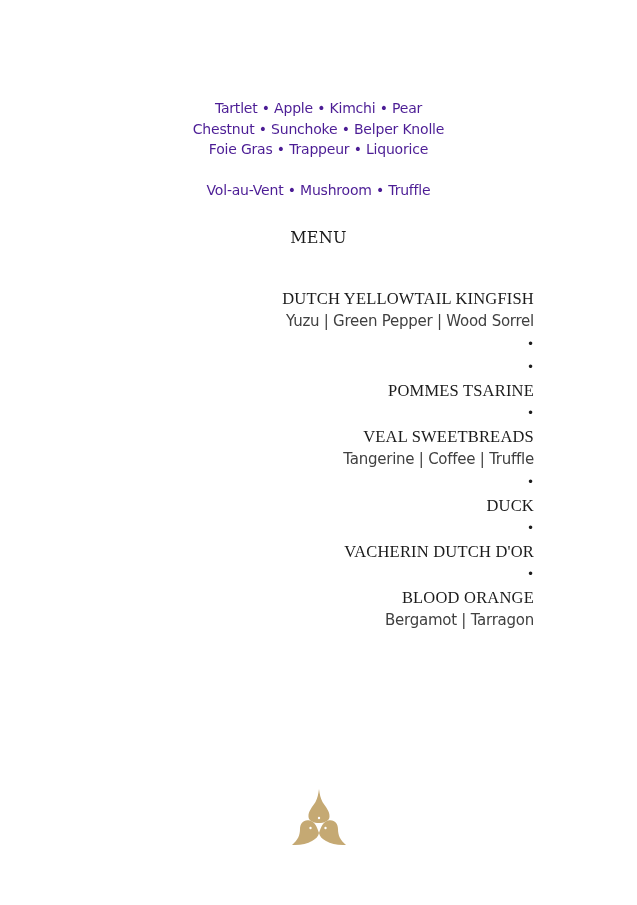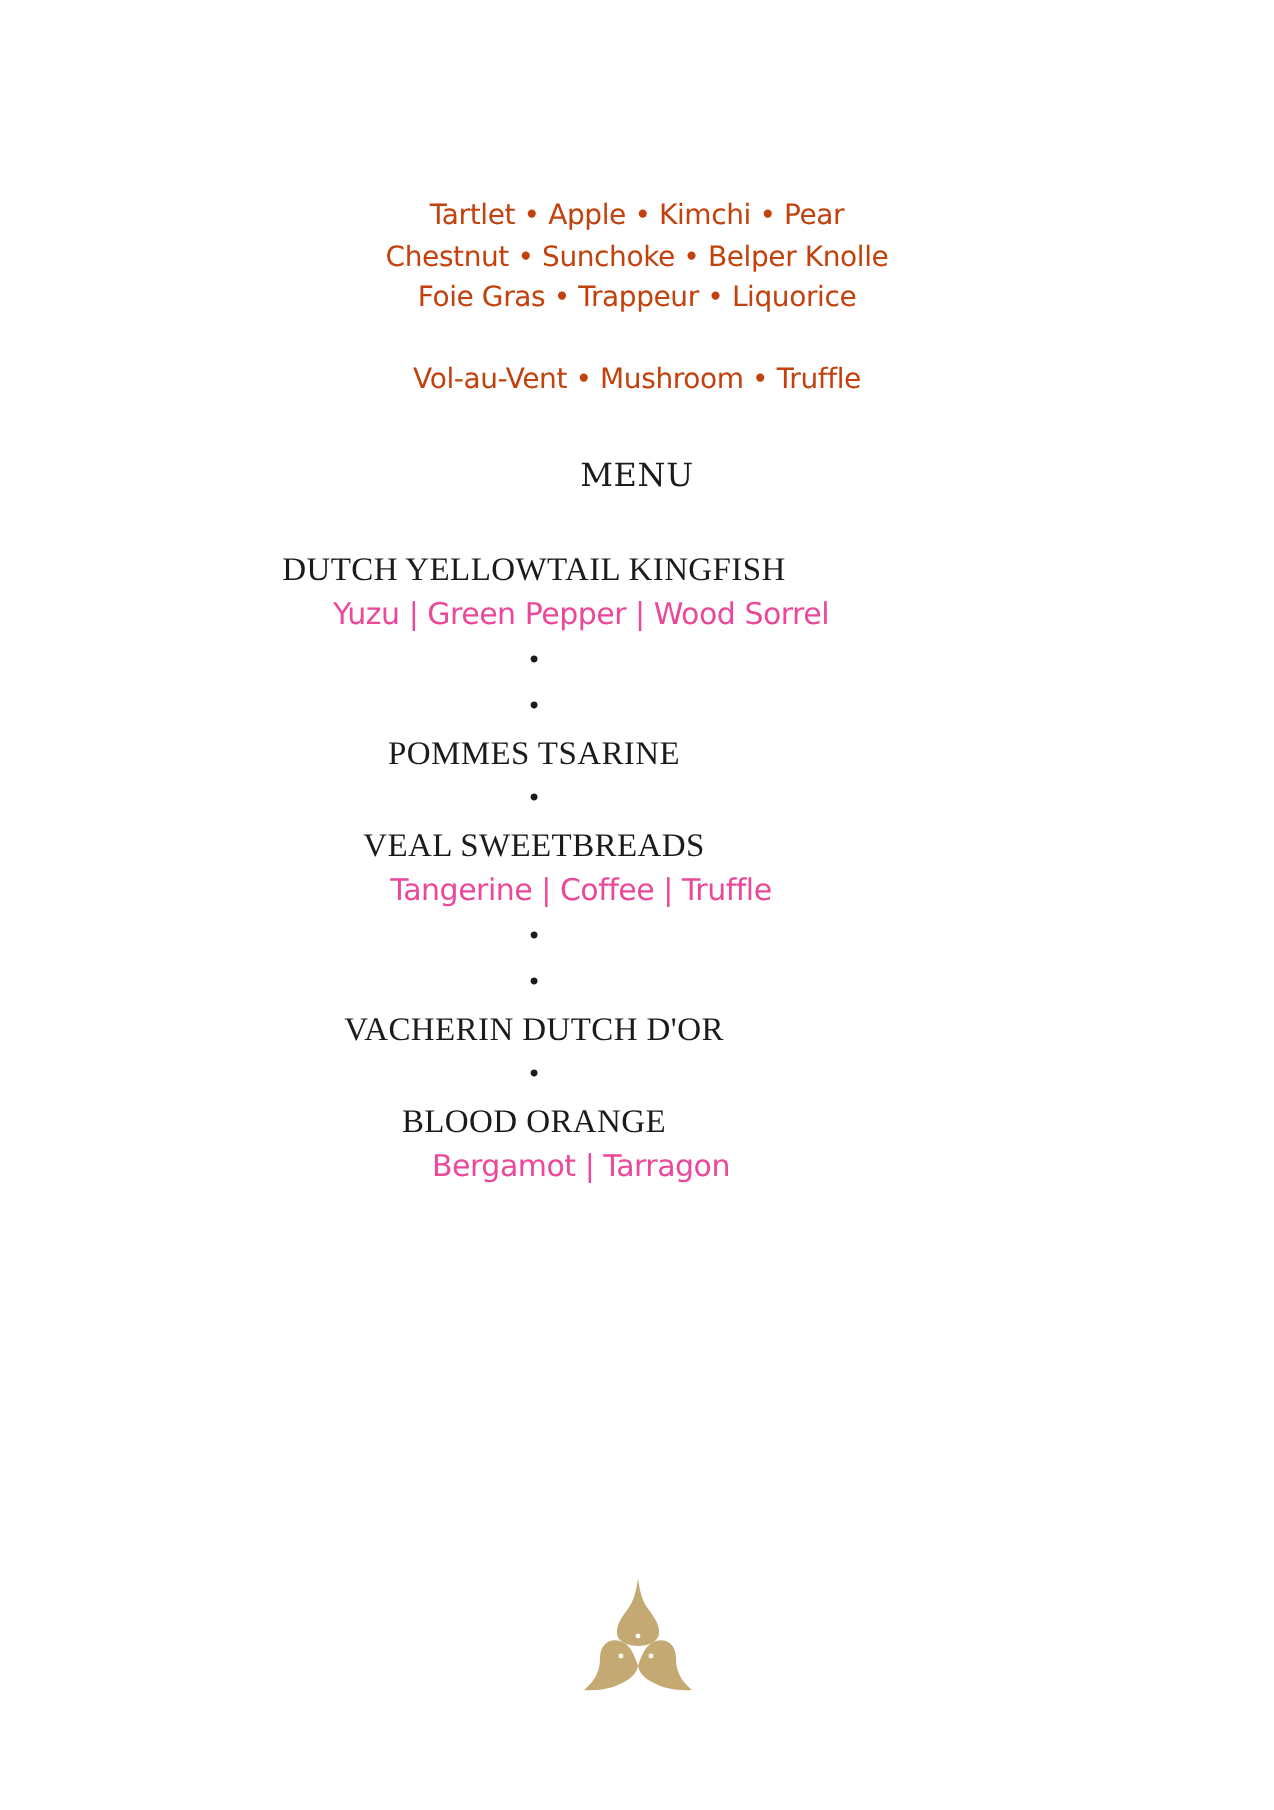--- a/index.html
+++ b/index.html
@@ -27,61 +27,61 @@
       top: 98px;
       width: 637px;
       text-align: center;
     }
     .amuse-line {
       font-family: "DejaVu Sans", sans-serif;
       font-size: 14px;
       line-height: 20.5px;
       height: 20.5px;
       letter-spacing: -0.2px;
-      color: #c2410c;
+      color: #4c1d95;
       white-space: nowrap;
     }
     .amuse-gap {
       height: 20.5px;
     }
     .menu-title {
       position: absolute;
       left: 0;
       top: 227px;
       width: 637px;
       text-align: center;
       font-family: "DejaVu Serif", serif;
       font-size: 16px;
       line-height: 22px;
       letter-spacing: 0.3px;
       color: #1b1b1b;
     }
     .courses {
       position: absolute;
       left: 0;
-      top: 273px;
+      top: 287px;
       width: 534px;
-      text-align: center;
+      text-align: right;
     }
     .course-name {
       font-family: "Liberation Serif", serif;
       font-size: 16.5px;
       line-height: 23px;
       height: 23px;
       letter-spacing: 0.2px;
       color: #1b1b1b;
       white-space: nowrap;
     }
     .course-ingredients {
       font-family: "DejaVu Sans", sans-serif;
       font-size: 15px;
       line-height: 23px;
       height: 23px;
       letter-spacing: -0.25px;
-      color: #ec4899;
+      color: #404040;
       white-space: nowrap;
       padding-left: 47px;
     }
     .course-sep {
       font-family: "DejaVu Sans", sans-serif;
       font-size: 12px;
       line-height: 23px;
       height: 23px;
       color: #1b1b1b;
     }
@@ -123,20 +123,21 @@
     </div>
     <div class="course-sep">•</div>
 
     <div class="course">
       <div class="course-name">VEAL SWEETBREADS</div>
       <div class="course-ingredients">Tangerine | Coffee | Truffle</div>
     </div>
     <div class="course-sep">•</div>
 
     <div class="course">
+      <div class="course-name">DUCK</div>
     </div>
     <div class="course-sep">•</div>
 
     <div class="course">
       <div class="course-name">VACHERIN DUTCH D'OR</div>
     </div>
     <div class="course-sep">•</div>
 
     <div class="course">
       <div class="course-name">BLOOD ORANGE</div>

